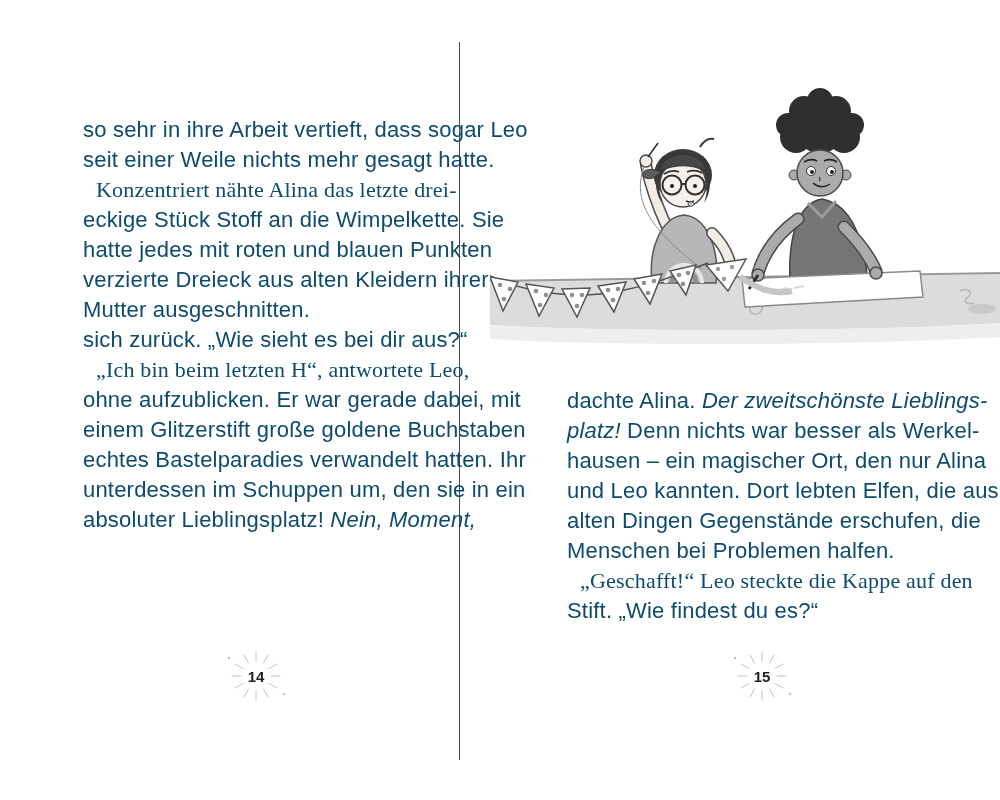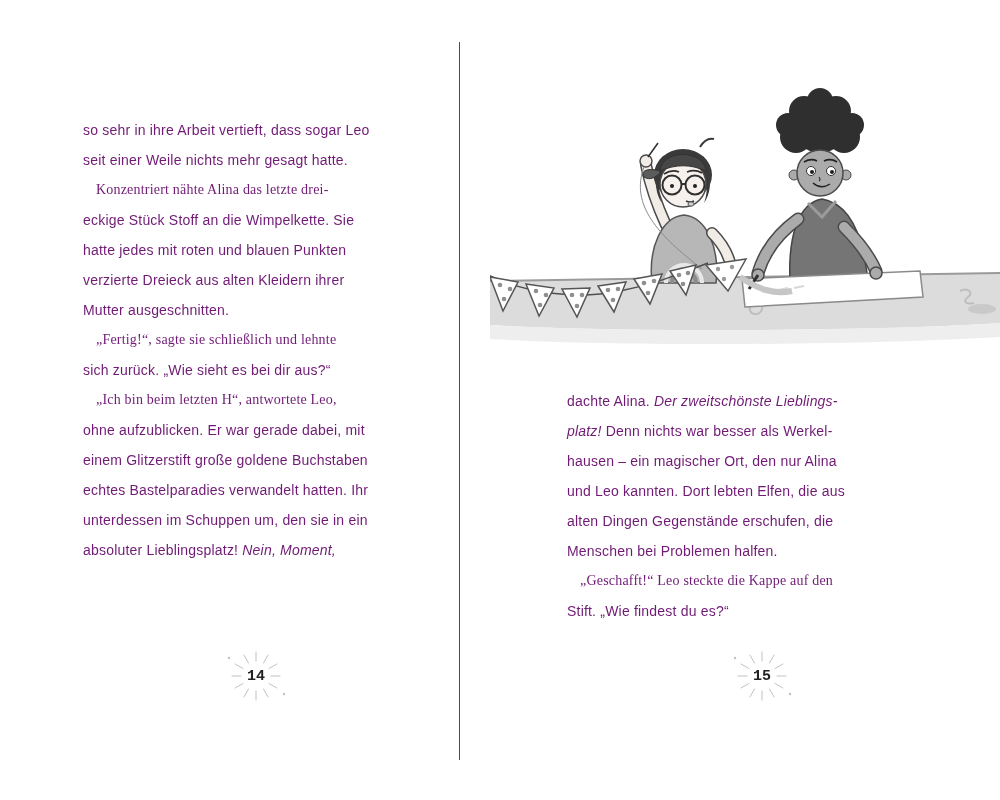--- a/index.html
+++ b/index.html
@@ -20,41 +20,41 @@
   .gutter {
     position: absolute;
     left: 459px; top: 42px;
     width: 1px; height: 718px;
     background: #4a4a4a;
   }
 
   .text-block {
     position: absolute;
     width: 360px;
-    font-size: 14px;
+    font-size: 22px;
     line-height: 30px;
     letter-spacing: 0.2px;
-    color: #701a75;
+    color: #0c4a6e;
   }
   #left-text  { left: 83px;  top: 115px; }
   #right-text { left: 567px; top: 386px; }
 
   .text-line { white-space: nowrap; }
   .text-line.indent { text-indent: 13px; font-family: Liberation Serif, serif; }
   .italic { font-style: italic; }
 
   .illustration {
     position: absolute;
     left: 490px; top: 85px;
     width: 510px; height: 265px;
   }
 
   .pagenum-wrap {
     position: absolute;
-    width: 90px; height: 60px; font-family: Liberation Mono, monospace;
+    width: 90px; height: 60px;
   }
   .pagenum-wrap.left  { left: 211px; top: 646px; }
   .pagenum-wrap.right { left: 717px; top: 646px; }
   .pagenum-wrap svg { position: absolute; inset: 0; }
   .pagenum {
     position: absolute; inset: 0;
     display: flex; align-items: center; justify-content: center;
     font-size: 15px; font-weight: bold; color: #222222;
   }
 </style>
@@ -67,21 +67,20 @@
 
   <section>
     <div class="text-block" id="left-text">
         <div class="text-line"><span>so sehr in ihre Arbeit vertieft, dass sogar Leo</span></div>
         <div class="text-line"><span>seit einer Weile nichts mehr gesagt hatte.</span></div>
         <div class="text-line indent"><span>Konzentriert nähte Alina das letzte drei-</span></div>
         <div class="text-line"><span>eckige Stück Stoff an die Wimpelkette. Sie</span></div>
         <div class="text-line"><span>hatte jedes mit roten und blauen Punkten</span></div>
         <div class="text-line"><span>verzierte Dreieck aus alten Kleidern ihrer</span></div>
         <div class="text-line"><span>Mutter ausgeschnitten.</span></div>
-        <div class="text-line indent"><span>„Fertig!“, sagte sie schließlich und lehnte</span></div>
         <div class="text-line"><span>sich zurück. „Wie sieht es bei dir aus?“</span></div>
         <div class="text-line indent"><span>„Ich bin beim letzten H“, antwortete Leo,</span></div>
         <div class="text-line"><span>ohne aufzublicken. Er war gerade dabei, mit</span></div>
         <div class="text-line"><span>einem Glitzerstift große goldene Buchstaben</span></div>
         <div class="text-line"><span>echtes Bastelparadies verwandelt hatten. Ihr</span></div>
         <div class="text-line"><span>unterdessen im Schuppen um, den sie in ein</span></div>
         <div class="text-line"><span>absoluter Lieblingsplatz! </span><span class="italic">Nein, Moment,</span></div>
       </div>
 
     <div class="pagenum-wrap left">

